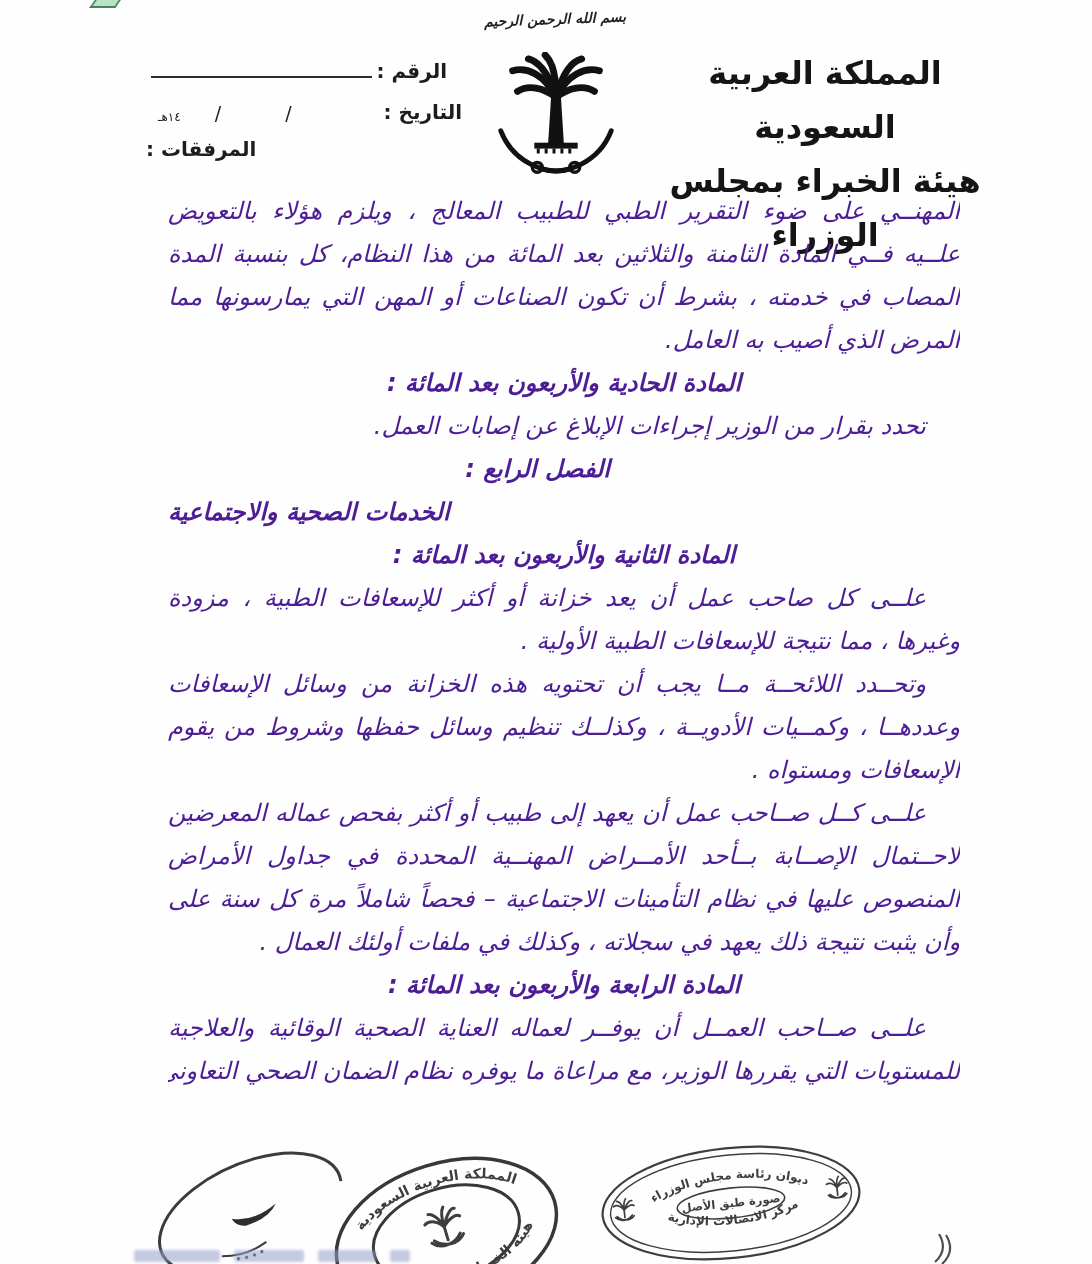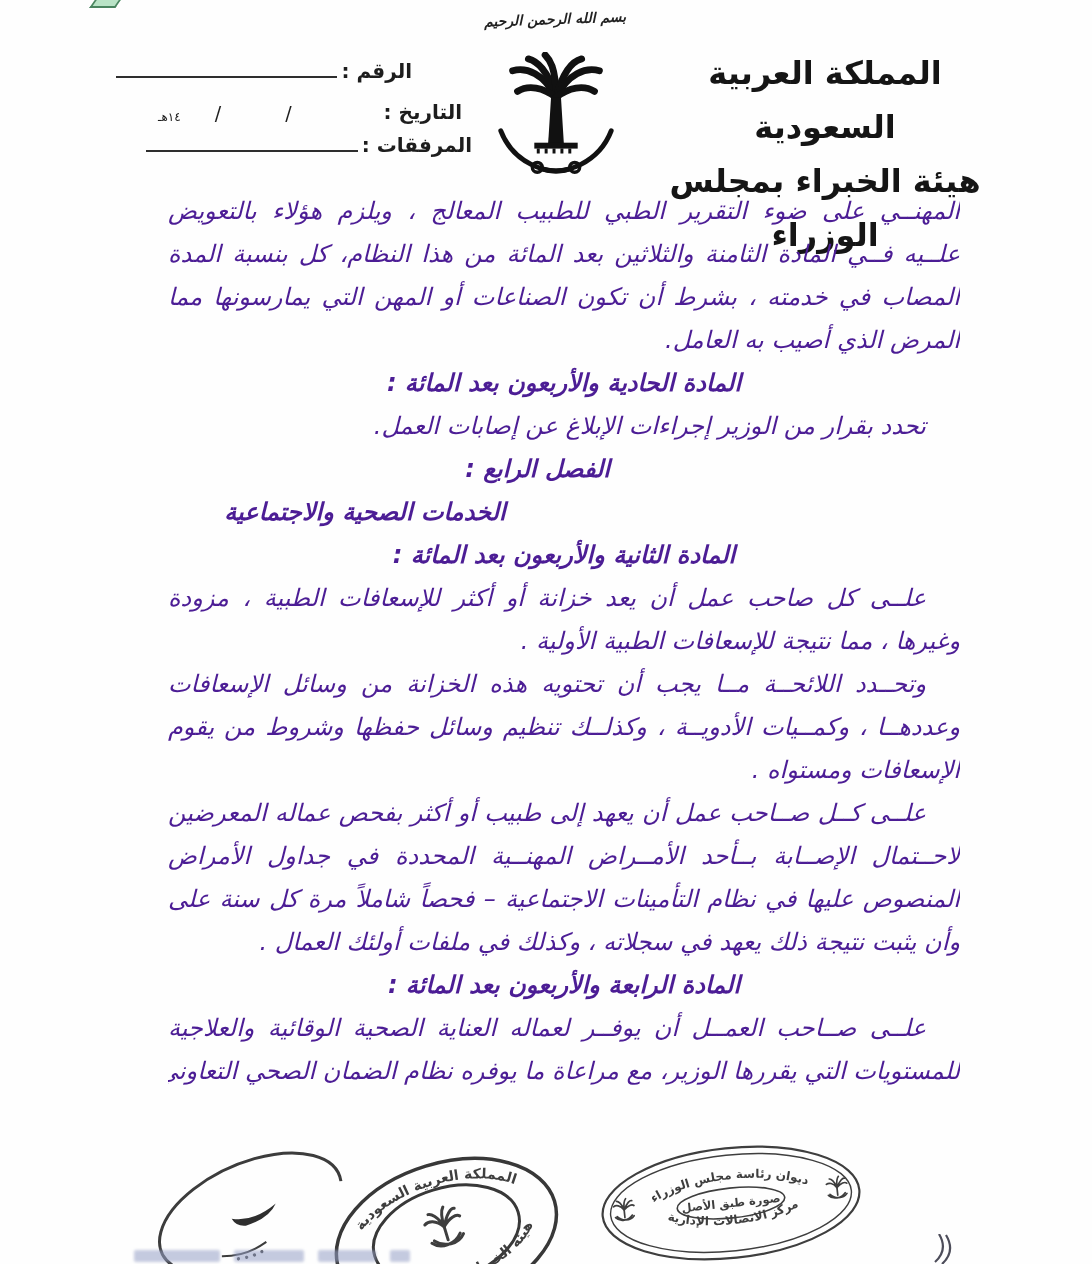--- a/index.html
+++ b/index.html
@@ -26,41 +26,41 @@
     transform: rotate(-2deg); color: #222;
   }
   .emblem { position: absolute; top: 52px; left: 487px; width: 138px; height: 138px; }
 
   .field-row {
     position: absolute; direction: rtl; display: flex; align-items: flex-end;
     font-size: 20px; color: #1d1d1d;
   }
   .field-row .lbl { font-weight: 700; white-space: nowrap; }
   .field-row .rule { flex: 1; border-bottom: 2px solid #2e2e2e; margin: 0 4px 5px 0; height: 24px; }
-  .row-number      { top: 54px;  right: 680px; width: 296px; }
+  .row-number      { top: 54px;  right: 645px; width: 296px; }
   .row-date        { top: 100px; right: 630px; width: 312px; }
-  .row-attachments { top: 128px; right: 620px; width: 326px; }
+  .row-attachments { top: 137px; right: 620px; width: 326px; flex-direction: column; }
   .date-part { font-size: 19px; font-weight: 400; }
   .slash1 { margin-right: 92px; }
   .slash2 { margin-right: 64px; }
   .hijri  { margin-right: 34px; font-size: 12px; }
 
   
   .doc-body { position: absolute; top: 190px; right: 132px; width: 792px; }
   .bl {
     direction: rtl; text-align: right;
     height: 43px; line-height: 43px; overflow: hidden;
     font-size: 24px; font-style: italic; color: #4c1d95;
     white-space: nowrap;
   }
   .bl.fill { white-space: normal; text-align: justify; text-align-last: justify; }
   .bl.h    { font-weight: 700; text-align: center; }
   .bl.ind  { padding-right: 34px; }
   .bl.chap { padding-right: 350px; white-space: nowrap; text-align: right; }
-  .bl.sect { padding-right: 398px; white-space: nowrap; text-align: center; }
+  .bl.sect { padding-right: 398px; white-space: nowrap; text-align: left; }
 
   
   .stamp { position: absolute; }
   .stamp-left   { left: 146px; top: 1150px; width: 214px; height: 114px; transform: rotate(-24deg); }
   .stamp-middle { left: 326px; top: 1156px; width: 242px; height: 160px; transform: rotate(-17deg); }
   .stamp-right  { left: 596px; top: 1144px; width: 270px; height: 118px; transform: rotate(-6deg); }
   .stamp svg { width: 100%; height: 100%; }
   .stamp text { font-family: "DejaVu Sans", sans-serif; font-weight: 700; fill: #3e3e3e; }
 
   

